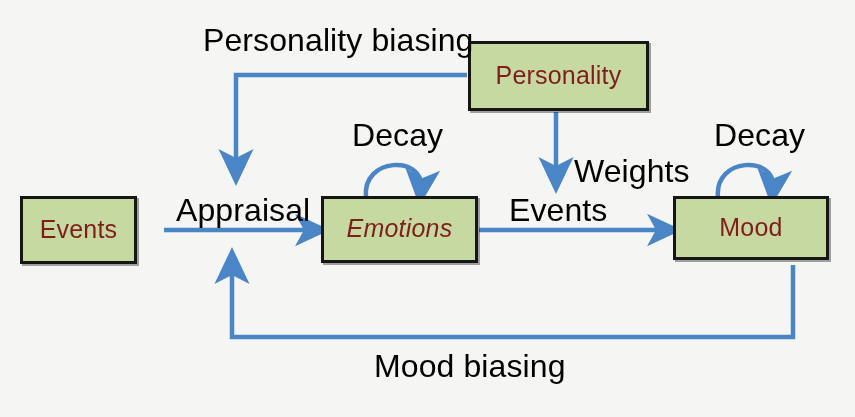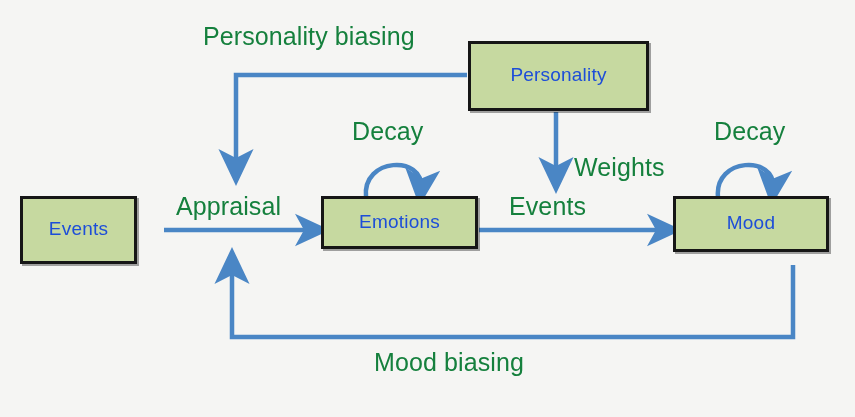--- a/index.html
+++ b/index.html
@@ -20,35 +20,35 @@
     pointer-events:none;
   }
   .node{
     position:absolute;
     box-sizing:border-box;
     background:#c6d9a0;
     border:3px solid #161616;
     display:flex;
     align-items:center;
     justify-content:center;
-    color:#1d4ed8;
-    font-size:19px;
+    color:#7f1d1d;
+    font-size:25px;
     letter-spacing:.2px;
     box-shadow:2px 2px 0 rgba(0,0,0,.35);
   }
   .node span{ position:relative; top:-1px; }
   #node-events     { left:20px;  top:196px; width:117px; height:68px; }
-  #node-emotions   { left:321px; top:196px; width:157px; height:53px; }
-  #node-mood       { left:673px; top:196px; width:156px; height:56px;text-align:center; }
+  #node-emotions   { left:321px; top:196px; width:157px; height:67px;font-style:italic; }
+  #node-mood       { left:673px; top:196px; width:156px; height:64px;text-align:center; }
   #node-personality{ left:468px; top:41px;  width:181px; height:70px; }
 
   .edge-label{
     position:absolute;
-    color:#15803d;
-    font-size:25px;
+    color:#000000;
+    font-size:32px;
     white-space:nowrap;
     letter-spacing:.1px;
   }
   #lbl-personality-biasing{ left:203px; top:22px; }
   #lbl-appraisal          { left:176px; top:192px; }
   #lbl-update             { left:509px; top:192px; }
   #lbl-weights            { left:574px; top:125px;margin-top:28px; }
   #lbl-decay-emotions     { left:352px; top:117px; }
   #lbl-decay-mood         { left:714px; top:117px; }
   #lbl-mood-biasing       { left:374px; top:348px; }

